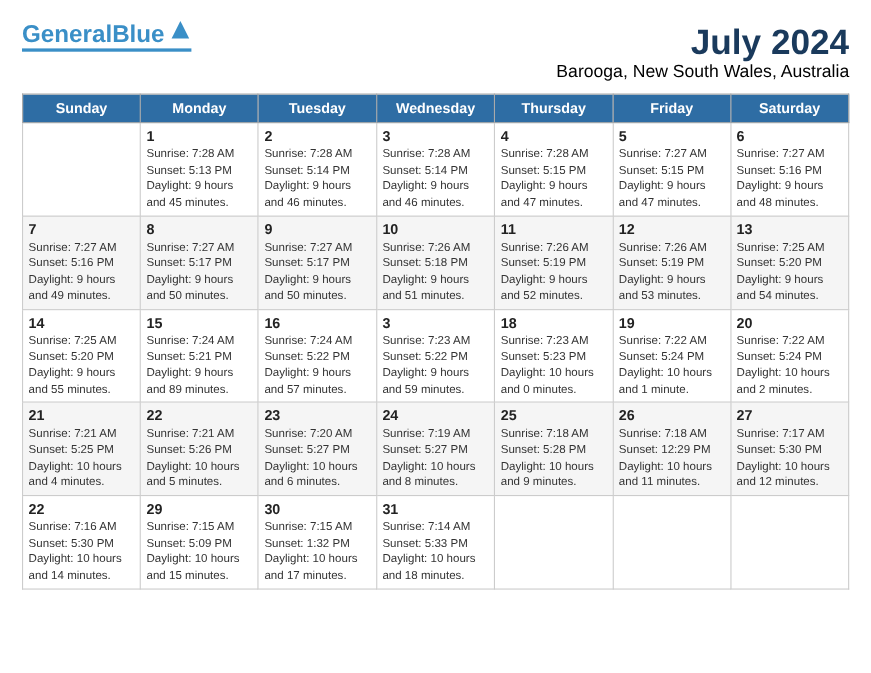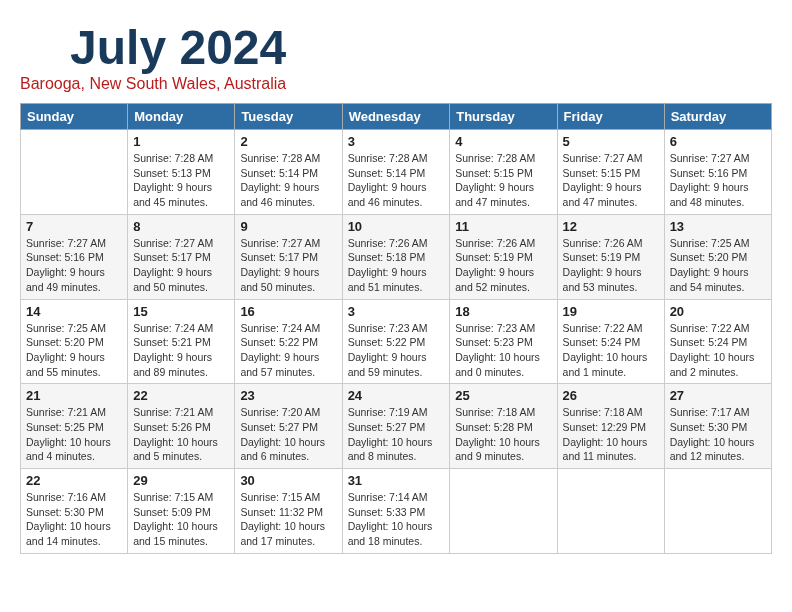--- a/index.html
+++ b/index.html
@@ -33,36 +33,36 @@
     .logo-line {
       height: 3px;
       background: #3a8fc7;
       width: 100%;
       margin-top: 2px;
     }
     .title-section {
       text-align: right;
     }
     .main-title {
-      font-size: 48px;
+      font-size: 32px;
       font-weight: bold;
       color: #1a3a5c;
     }
     .subtitle {
       font-size: 16px;
-      color: #b91c1c;
+      color: #000000;
     }
     .calendar {
       width: 100%;
       border-collapse: collapse;
     }
     .calendar th {
       background: #2e6da4;
       color: #fff;
-      text-align: left;
+      text-align: center;
       padding: 5px 6px;
       font-size: 13px;
       font-weight: bold;
       border: 1px solid #aaa;
     }
     .calendar td {
       vertical-align: top;
       padding: 4px 5px;
       font-size: 11px;
       color: #333;
@@ -89,20 +89,33 @@
       background: #f5f5f5;
     }
     tr:nth-child(odd) td {
       background: #ffffff;
     }
   </style>
 </head>
 <body>
 
 <div class="header-section">
+  <div class="logo">
+    <div style="display:flex; align-items:center;">
+      <span class="logo-text">
+        <span>General</span><span style="color:#3a8fc7;">Blue</span>
+      </span>
+      <div style="margin-left:4px; margin-top:-4px;">
+        <svg width="20" height="20" viewBox="0 0 20 20">
+          <polygon points="2,18 10,2 18,18" fill="#3a8fc7"></polygon>
+        </svg>
+      </div>
+    </div>
+    <div class="logo-line"></div>
+  </div>
   <div class="title-section">
     <div class="main-title">July 2024</div>
     <div class="subtitle">Barooga, New South Wales, Australia</div>
   </div>
 </div>
 
 <table class="calendar">
   <thead>
     <tr>
     <th>Sunday</th>
@@ -354,21 +367,21 @@
         <div class="cell-info">
           <span>Sunrise: 7:15 AM</span><br>
           <span>Sunset: 5:09 PM</span><br>
           <span>Daylight: 10 hours and 15 minutes.</span>
         </div>
       </td>
         <td>
         <span class="day-num">30</span>
         <div class="cell-info">
           <span>Sunrise: 7:15 AM</span><br>
-          <span>Sunset: 11:32 PM</span><br>
+          <span>Sunset: 1:32 PM</span><br>
           <span>Daylight: 10 hours and 17 minutes.</span>
         </div>
       </td>
         <td>
         <span class="day-num">31</span>
         <div class="cell-info">
           <span>Sunrise: 7:14 AM</span><br>
           <span>Sunset: 5:33 PM</span><br>
           <span>Daylight: 10 hours and 18 minutes.</span>
         </div>

